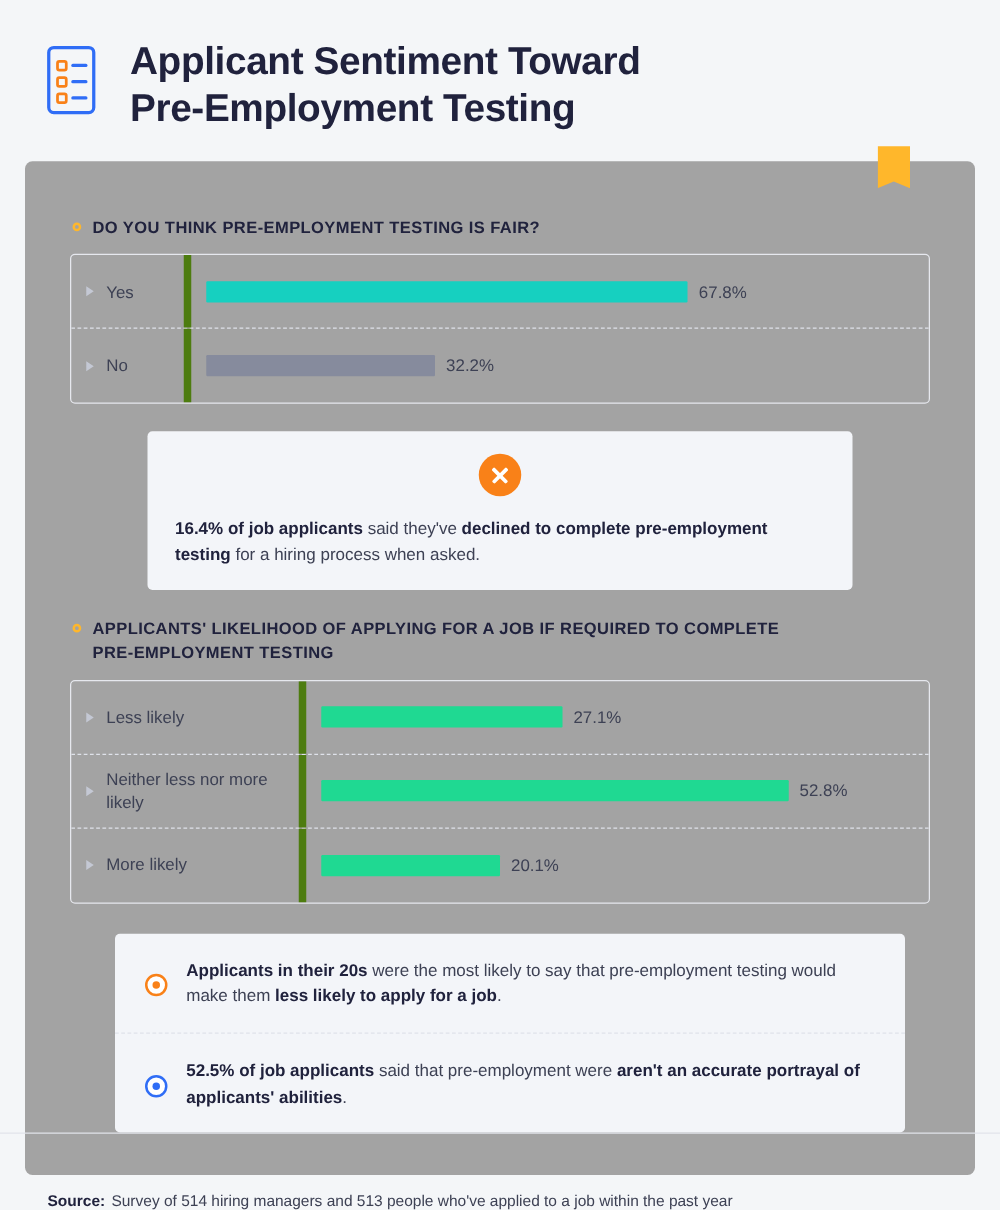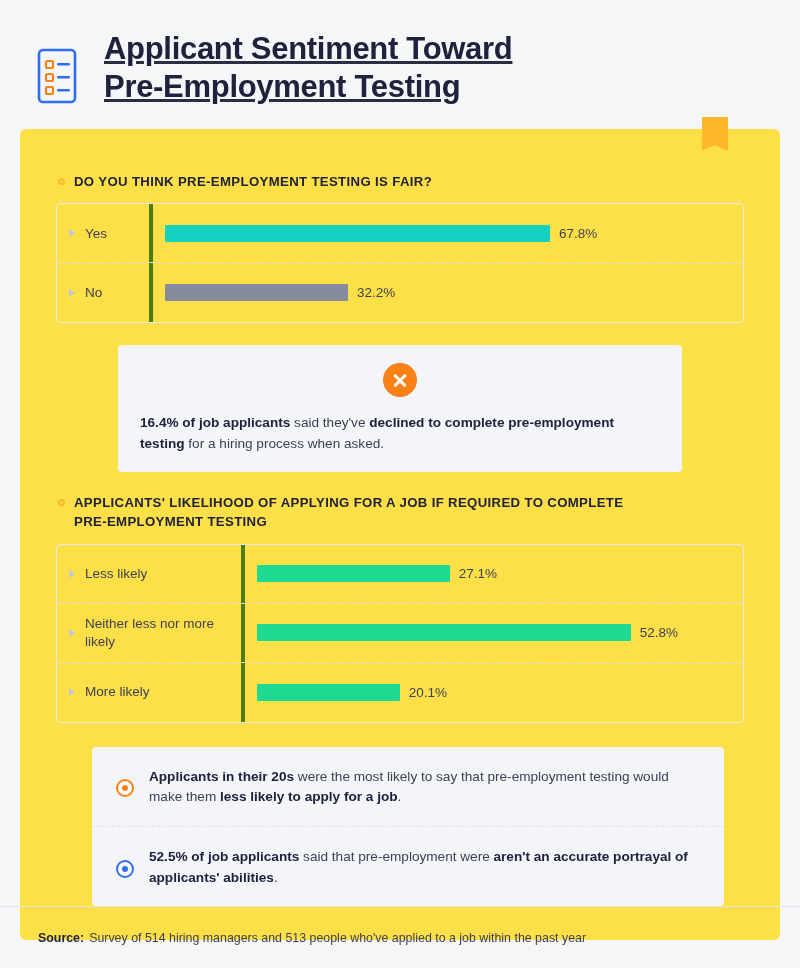--- a/index.html
+++ b/index.html
@@ -13,40 +13,39 @@
   .page {
     width: 800px; height: 968px;
     position: relative;
     background: #f4f6f8;
     overflow: hidden;
   }
 
   
   .header {
     display: flex;
-    align-items: flex-end;
+    align-items: flex-start;
     padding: 30px 40px 0 36px;
     gap: 22px;
-    text-decoration: underline;
   }
   .doc-icon { width: 46px; height: 58px; flex: 0 0 46px; margin-top: 6px; }
   .title {
     font-size: 31px;
     line-height: 1.22;
     font-weight: bold;
     letter-spacing: -0.3px;
     color: #20223d;
     margin: 0;
   }
 
   
   .card {
     position: relative;
     margin: 23px 20px 0 20px;
-    background: #fde047;
+    background: #a3a3a3;
     border-radius: 6px;
     padding: 22px 36px 34px 36px;
     min-height: 760px;
   }
   .bookmark {
     position: absolute;
     top: -12px; right: 52px;
     width: 26px; height: 34px;
     background: #ffb game;
   }
@@ -91,21 +90,21 @@
     min-height: 59px;
     border-bottom: 1px dashed #dfe2ea;
   }
   .row:last-child { border-bottom: none; }
   .row-label {
     display: flex;
     align-items: center;
     gap: 10px;
     flex: 0 0 96px;
     padding-left: 12px;
-    border-right: 4px solid #4d7c0f;
+    border-right: 6px solid #4d7c0f;
     align-self: stretch;
   }
   .chart.wide .row-label { flex: 0 0 188px; }
   .tri {
     width: 0; height: 0;
     border-left: 6px solid #c4c8d4;
     border-top: 4.5px solid transparent;
     border-bottom: 4.5px solid transparent;
     flex: 0 0 6px;
   }
@@ -208,21 +207,21 @@
   }
   .note-text b { color: #20223d; }
 
   
   .footer {
     position: absolute;
     left: 0; right: 0; bottom: 0;
     height: 62px;
     border-top: 1px solid #e1e4ea;
     display: flex;
-    align-items: center;
+    align-items: flex-end;
     padding-left: 38px;
     font-size: 12.4px;
     color: #3d4154;
   }
   .src-label { color: #20223d; font-weight: bold; margin-right: 5px; }
 </style>
 </head>
 <body>
 
 <div class="page">

